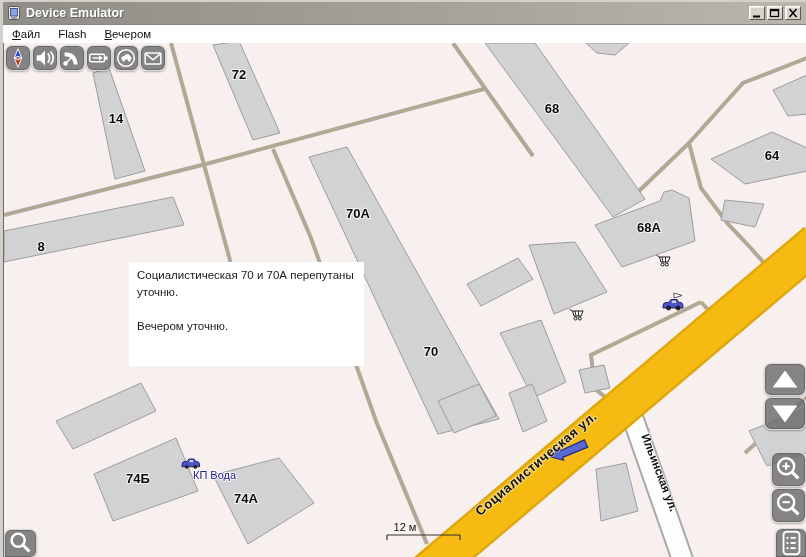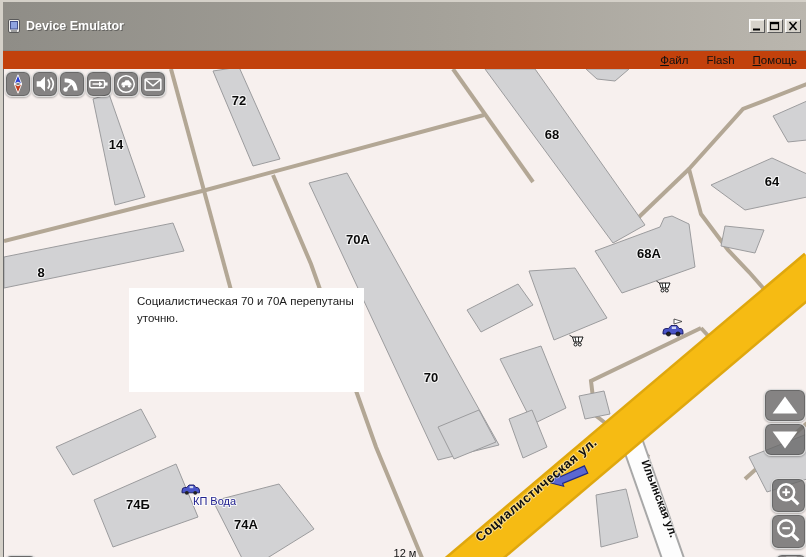--- a/index.html
+++ b/index.html
@@ -1,22 +1,22 @@
 <!DOCTYPE html>
 <html><head>
 <meta charset="utf-8">
 <style>
   html,body{margin:0;padding:0;overflow:hidden;background:#d4d0c8;font-family:"Liberation Sans",sans-serif;}
   .window{position:relative;width:806px;height:557px;border-left:3px solid #d4d0c8;border-top:2px solid #d4d0c8;box-sizing:border-box;background:#d4d0c8;}
-  .titlebar{height:22px;background:linear-gradient(90deg,#8f8d87 0%,#a5a29a 55%,#bab6ae 100%);display:flex;align-items:center;padding:13px 3px;border-bottom:1px solid #87857f;}
+  .titlebar{height:22px;background:linear-gradient(90deg,#8f8d87 0%,#a5a29a 55%,#bab6ae 100%);display:flex;align-items:center;padding:0 3px;border-bottom:1px solid #87857f;}
   .titlebar .ticon{width:16px;height:16px;margin-right:4px;flex:0 0 auto;}
   .titletext{color:#ffffff;font-weight:bold;font-size:12.5px;text-shadow:1px 1px 0 rgba(60,60,60,.55);flex:1;white-space:nowrap;}
   .winbtns{display:flex;gap:2px;margin-right:2px;}
   .wbtn{width:16px;height:14px;background:#d6d2ca;border:1px solid;border-color:#fdfdfd #5a5a5a #5a5a5a #fdfdfd;box-shadow:inset 1px 1px 0 #efece6;display:flex;align-items:center;justify-content:center;padding:0;}
-  .menubar{height:18px;background:#c2410c;display:flex;align-items:center;font-size:11.5px;color:#111;justify-content:flex-end;}
+  .menubar{height:18px;background:#ffffff;display:flex;align-items:center;font-size:11.5px;color:#111;}
   .menu-item{display:inline-block;padding:2px 9px;cursor:default;}
   .menu-item.u::first-letter{text-decoration:underline;}
   .maparea{position:relative;width:803px;height:515px;background:#f7f0ee;border-left:1px solid #6a6a6a;box-sizing:border-box;overflow:hidden;}
   .maparea > svg.mapsvg{display:block;position:absolute;left:0;top:0;}
   .bld{fill:#d2d2d4;stroke:#9c9c9e;stroke-width:1;}
   .tanpath{fill:none;stroke:#b3a795;stroke-width:4;}
   .blabel{font:bold 13px "Liberation Sans",sans-serif;fill:#0a0a0a;paint-order:stroke;stroke:rgba(255,255,255,.75);stroke-width:2.2px;text-anchor:middle;}
   .roadlbl{font:bold 13px "Liberation Sans",sans-serif;fill:#101010;paint-order:stroke;stroke:rgba(255,255,255,.5);stroke-width:2px;text-anchor:middle;letter-spacing:.5px;}
   .roadlbl2{font:bold 11.5px "Liberation Sans",sans-serif;fill:#101010;paint-order:stroke;stroke:rgba(255,255,255,.6);stroke-width:2px;text-anchor:middle;}
   .poilbl{font:11px "Liberation Sans",sans-serif;fill:#20208e;paint-order:stroke;stroke:rgba(255,255,255,.85);stroke-width:2px;}
@@ -56,21 +56,21 @@
         <svg width="12" height="10" viewBox="0 0 12 10">
             <path d="M2.5 1 L9.5 9 M9.5 1 L2.5 9" stroke="#000" stroke-width="1.5" fill="none"></path>
           </svg>
       </button>
     </div>
   </div>
 
   <div class="menubar">
     <span class="menu-item u">Файл</span>
     <span class="menu-item">Flash</span>
-    <span class="menu-item u">Помощь</span>
+    <span class="menu-item u">Вечером</span>
   </div>
 
   <div class="maparea">
 
     <svg class="mapsvg" width="803" height="515" viewBox="3 42 803 515">
 
       <rect x="3" y="42" width="803" height="515" fill="#f7f0ee"></rect>
 
       <g>
         <path class="tanpath" d="M3 214 L205 163 L483 88"></path>
@@ -170,20 +170,21 @@
       <g>
         <text class="scaletxt" x="404" y="530">12 м</text>
         <path d="M386 534 H459 M386 534 V539 M459 534 V539" stroke="#333" stroke-width="1.2" fill="none"></path>
       </g>
     </svg>
 
     <div class="note">
       <div>Социалистическая 70 и 70А перепутаны</div>
       <div>уточню.</div>
       <div></div>
+      <div>Вечером уточню.</div>
     </div>
 
     <div class="mtoolbar">
       <button class="obtn tbtn">
         <svg width="26" height="26" viewBox="0 0 26 26">
           <polygon points="13,3 17,13 13,11 9,13" fill="#2b3fd6" stroke="#fff" stroke-width="1"></polygon>
           <polygon points="13,23 17,13 13,15 9,13" fill="#c43a1a" stroke="#fff" stroke-width="1"></polygon>
         </svg>
       </button>
       <button class="obtn tbtn">

